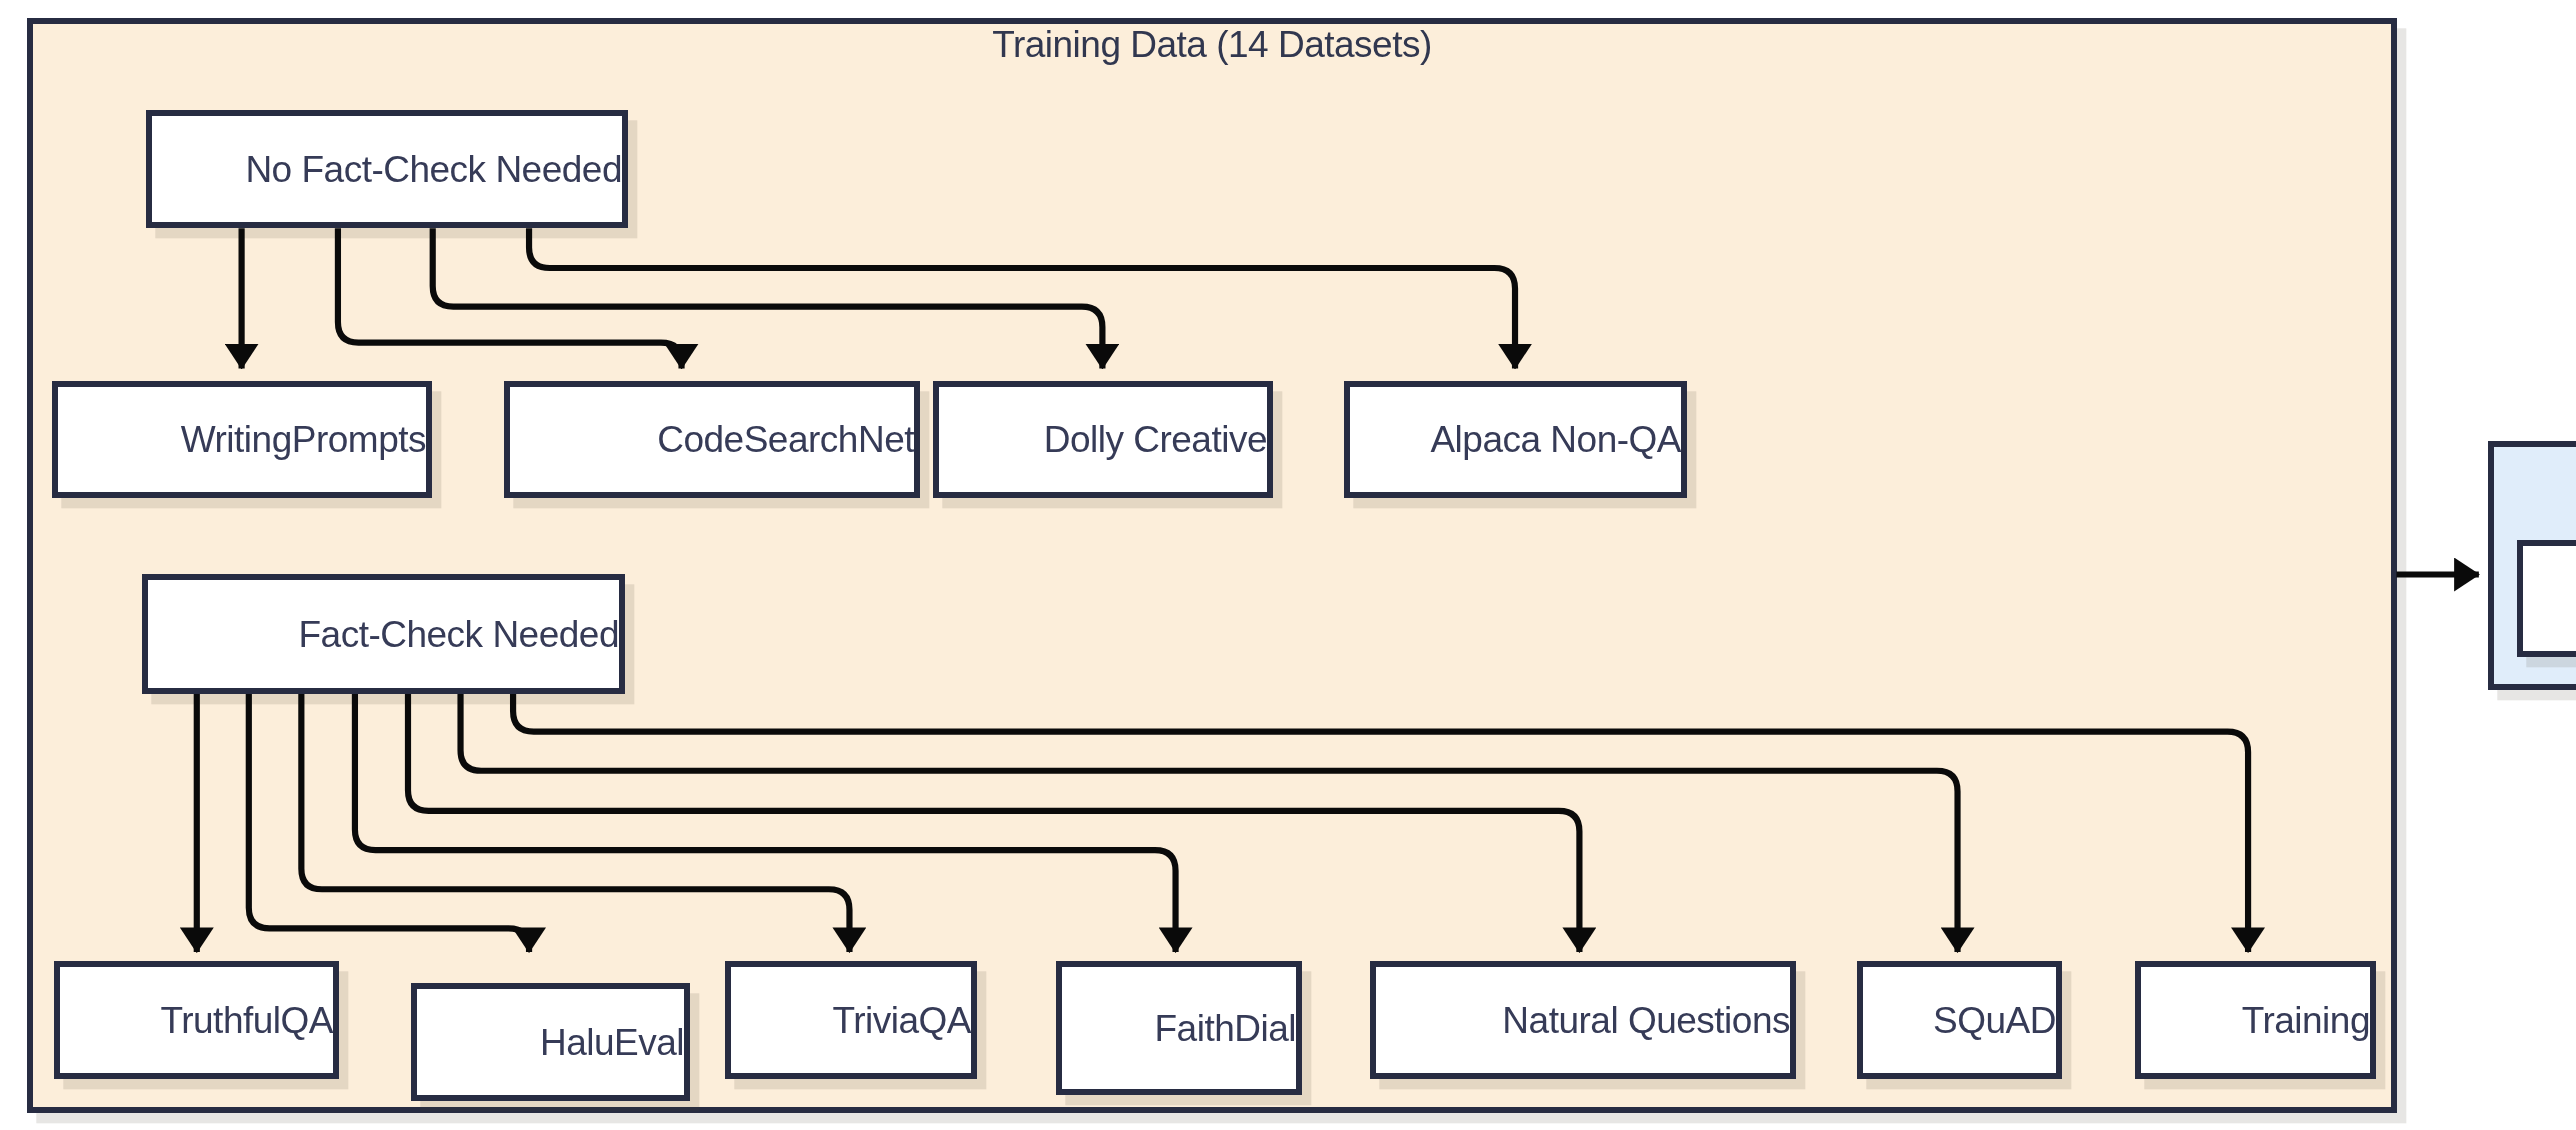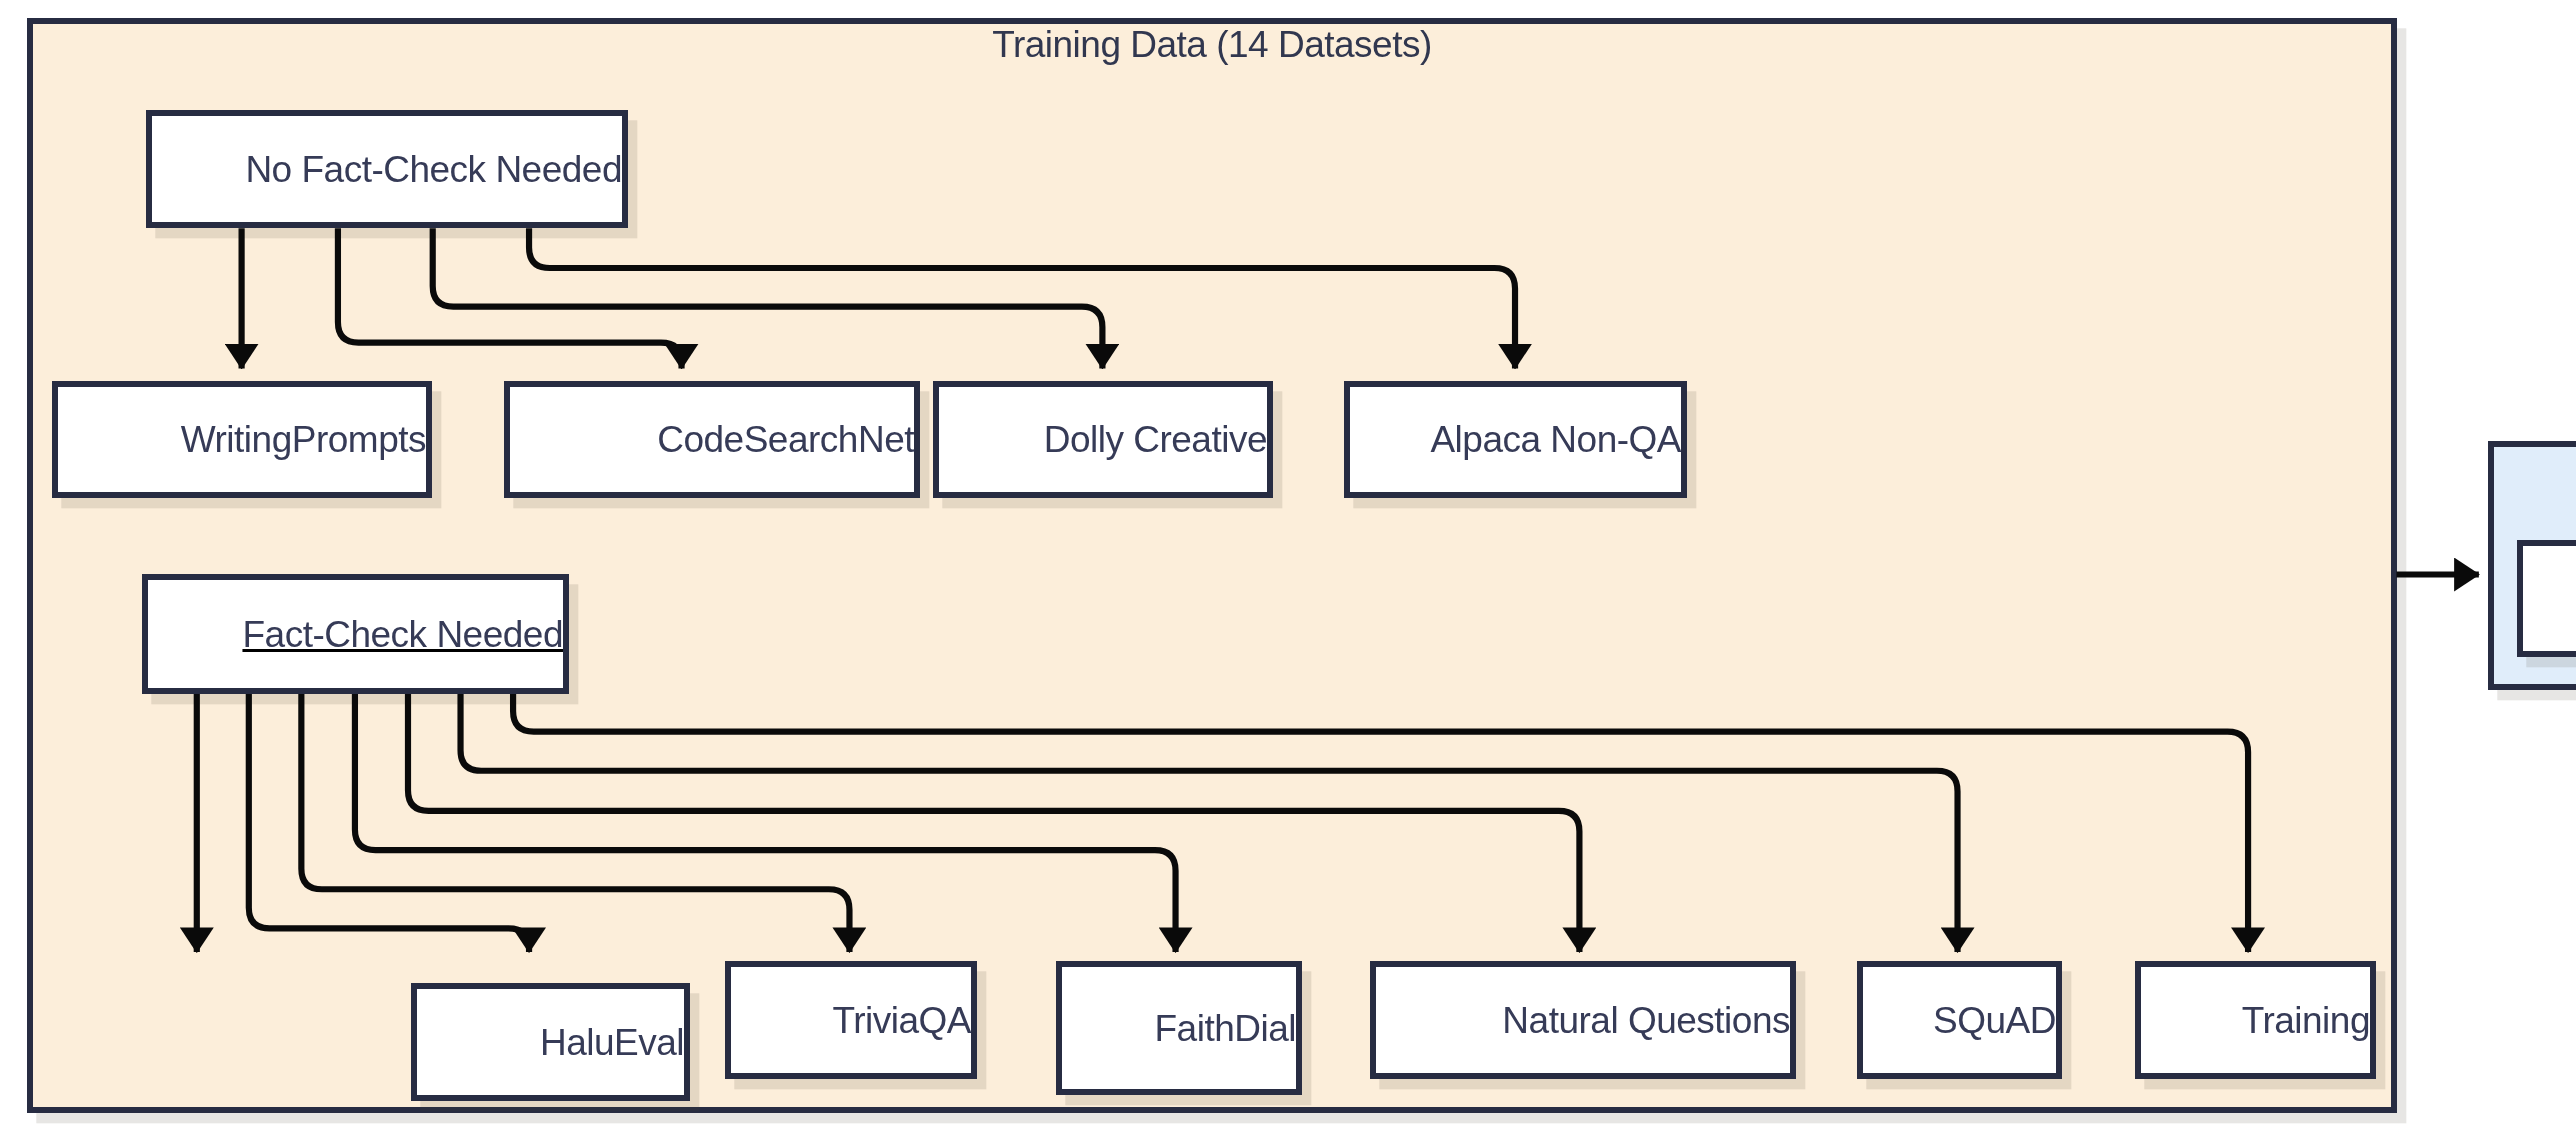--- a/index.html
+++ b/index.html
@@ -90,24 +90,27 @@
   <div class="node" style="left:504px; top:381px; width:416px; height:117px;">
     <span class="node-label">CodeSearchNet</span>
   </div>
   <div class="node" style="left:933px; top:381px; width:340px; height:117px;">
     <span class="node-label">Dolly Creative</span>
   </div>
   <div class="node" style="left:1344px; top:381px; width:343px; height:117px;">
     <span class="node-label">Alpaca Non-QA</span>
   </div>
 
-  <div class="node" style="left:142px; top:574px; width:427px; height:120px;text-decoration:underline;">
+  <div class="node" style="left:142px; top:574px; width:483px; height:120px;">
     <span class="node-label">Fact-Check Needed</span>
   </div>
 
+  <div class="node" style="left:54px; top:961px; width:285px; height:118px;">
+    <span class="node-label">TruthfulQA</span>
+  </div>
   <div class="node" style="left:411px; top:983px; width:279px; height:118px;padding-left:17px;">
     <span class="node-label">HaluEval</span>
   </div>
   <div class="node" style="left:725px; top:961px; width:252px; height:118px;">
     <span class="node-label">TriviaQA</span>
   </div>
   <div class="node" style="left:1056px; top:961px; width:246px; height:134px;">
     <span class="node-label">FaithDial</span>
   </div>
   <div class="node" style="left:1370px; top:961px; width:426px; height:118px;">

